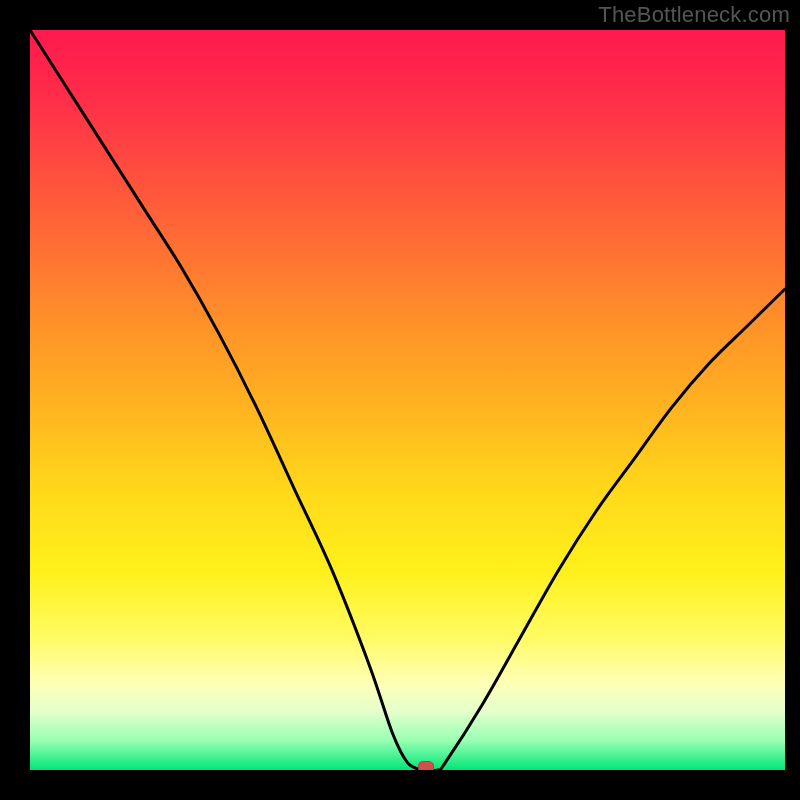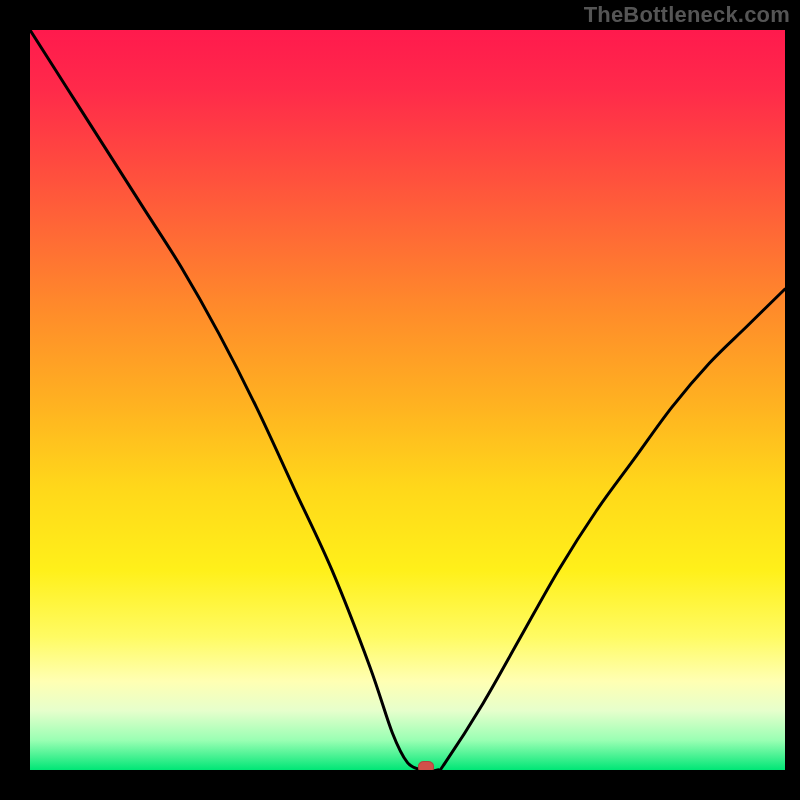--- a/index.html
+++ b/index.html
@@ -16,21 +16,21 @@
     width: 800px;
     height: 800px;
     background: #000;
   }
   .watermark {
     position: absolute;
     top: 2px;
     right: 10px;
     color: #555;
     font-size: 22px;
-    font-weight: 700;
+    font-weight: 400;
     letter-spacing: 0.2px;
     z-index: 5;
     user-select: none;
   }
   .plot-area {
     position: absolute;
     left: 30px;
     top: 30px;
     width: 755px;
     height: 740px;

